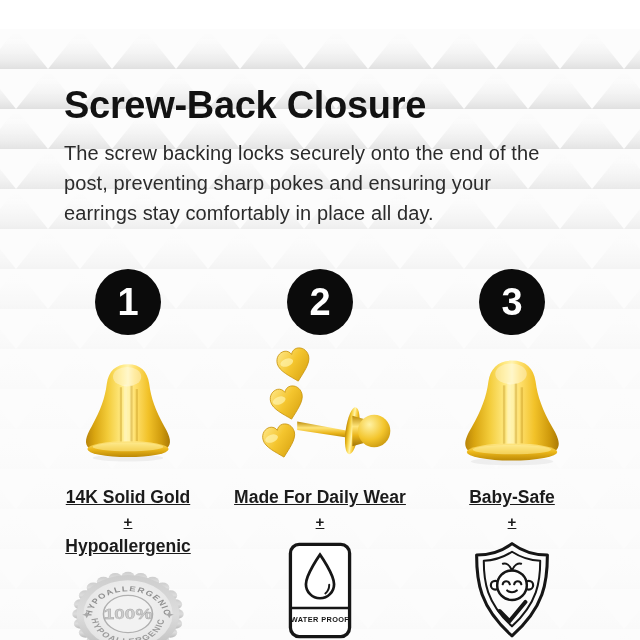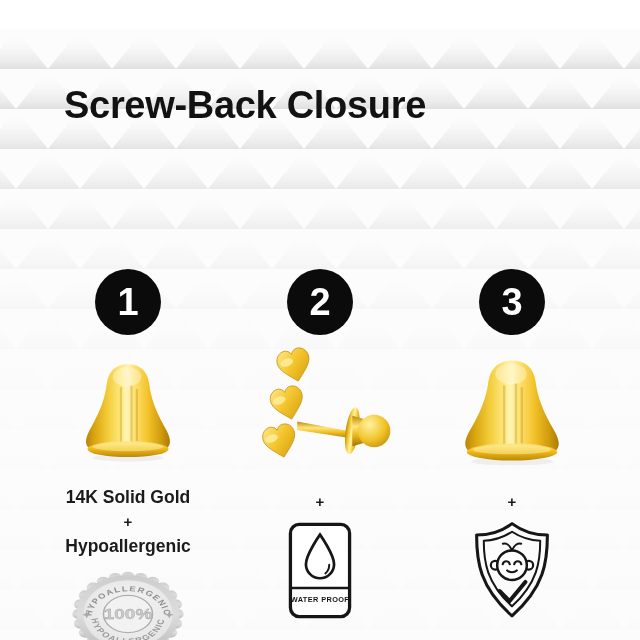--- a/index.html
+++ b/index.html
@@ -23,21 +23,21 @@
     white-space:pre-line; letter-spacing:0.1px;
   }
   .col { position:absolute; top:240px; width:192px; display:flex; flex-direction:column; align-items:center; }
   .col1 { left:32px; } .col2 { left:224px; } .col3 { left:416px; }
   .num-badge {
     width:66px; height:66px; border-radius:50%; background:#0b0b0b;
     display:flex; align-items:center; justify-content:center;
   }
   .num-badge span { color:#ffffff; font-size:38px; font-weight:bold; line-height:1; }
   .img-wrap { height:130px; margin-top:12px; display:flex; align-items:center; justify-content:center; }
-  .labels { margin-top:10px; text-align:center; color:#1b1b1b; }
+  .labels { margin-top:10px; text-align:center; color:#1b1b1b;text-decoration:underline; }
   .f-line { font-size:17.5px; font-weight:bold; line-height:1.15; }
   .joiner { font-size:15px; font-weight:bold; margin:6px 0; }
   .icon-wrap { margin-top:10px; height:102px; display:flex; align-items:flex-start; justify-content:center; }
 </style>
 </head>
 <body>
 
 <div class="canvas">
 
   <svg width="0" height="0" style="position:absolute" aria-hidden="true">
@@ -102,20 +102,23 @@
     </defs>
   </svg>
 
   <svg class="bg-pattern" viewBox="0 0 640 640">
     <rect x="0" y="0" width="640" height="640" fill="url(#quilt)"></rect>
   </svg>
   <div class="bg-fade"></div>
 
   <div class="header">
     <h1 class="title">Screw-Back Closure</h1>
+    <p class="desc">The screw backing locks securely onto the end of the
+post, preventing sharp pokes and ensuring your
+earrings stay comfortably in place all day.</p>
   </div>
 
   <div class="col col1">
     <div class="num-badge">
       <span>1</span>
     </div>
     <div class="img-wrap">
       <svg width="106" height="124" viewBox="0 0 120 124">
         <ellipse cx="60" cy="114" rx="40" ry="4" fill="#000000" opacity="0.05"></ellipse>
         <use href="#bellBody" fill="url(#goldH)"></use>
@@ -195,20 +198,21 @@
           <use href="#heartShape" transform="translate(36,0) rotate(-14,17,17)"></use>
           <use href="#heartShape" transform="translate(29,40) rotate(-14,17,17)"></use>
           <use href="#heartShape" transform="translate(21,80) rotate(-14,17,17)"></use>
         </g>
         <ellipse cx="45" cy="14" rx="7" ry="4" transform="rotate(-20,45,14)" fill="#fff3ae" opacity="0.7"></ellipse>
         <ellipse cx="37" cy="54" rx="7" ry="4" transform="rotate(-20,37,54)" fill="#fff3ae" opacity="0.7"></ellipse>
         <ellipse cx="29" cy="94" rx="7" ry="4" transform="rotate(-20,29,94)" fill="#fff3ae" opacity="0.7"></ellipse>
       </svg>
     </div>
     <div class="labels">
+      <div class="f-line">Made For Daily Wear</div>
       <div class="joiner">+</div>
     </div>
     <div class="icon-wrap" style="margin-top:6px">
       <svg width="64" height="97" viewBox="0 0 66 100">
         <rect x="2.5" y="2.5" width="61" height="95" rx="9" fill="#ffffff" stroke="#161616" stroke-width="3.4"></rect>
         <path d="M33,13 C33,13 18.5,33.5 18.5,43.5 C18.5,51.5 25,58 33,58 C41,58 47.5,51.5 47.5,43.5 C47.5,33.5 33,13 33,13 Z" fill="none" stroke="#161616" stroke-width="2.8"></path>
         <path d="M42.5,44 C42.5,48 41,51 38.5,53" fill="none" stroke="#161616" stroke-width="2" stroke-linecap="round"></path>
         <line x1="2.5" y1="68" x2="63.5" y2="68" stroke="#161616" stroke-width="2.6"></line>
         <text x="33" y="83" text-anchor="middle" font-size="7.6" font-weight="bold" letter-spacing="0.4" fill="#161616">WATER PROOF</text>
       </svg>
@@ -228,20 +232,21 @@
             <path d="M64,32 V97"></path>
             <path d="M70,36 V95"></path>
         </g>
         <path d="M57,31 V96" stroke="#fff7c9" stroke-width="3.5" opacity="0.5"></path>
         <ellipse cx="59" cy="22" rx="16" ry="11" fill="#ffffff" opacity="0.35"></ellipse>
         <ellipse cx="60" cy="104" rx="46" ry="9" fill="url(#goldRim)"></ellipse>
         <ellipse cx="60" cy="101.5" rx="40" ry="5" fill="#fff3a6" opacity="0.5"></ellipse>
       </svg>
     </div>
     <div class="labels">
+      <div class="f-line">Baby-Safe</div>
       <div class="joiner">+</div>
     </div>
     <div class="icon-wrap" style="margin-top:4px">
       <svg width="88" height="100" viewBox="0 0 92 104">
         <path d="M46,3.5 C56,11 69,15.5 83,15.5 C83,43 80,70 46,100 C12,70 9,43 9,15.5 C23,15.5 36,11 46,3.5 Z" fill="none" stroke="#161616" stroke-width="3.2" stroke-linejoin="round"></path>
         <path d="M46,12 C54.5,17.5 65,21 75.5,21.5 C75.5,43 73,65 46,90 C19,65 16.5,43 16.5,21.5 C27,21 37.5,17.5 46,12 Z" fill="none" stroke="#161616" stroke-width="2.1" stroke-linejoin="round"></path>
         <g>
           <circle cx="28.5" cy="47" r="4.6" fill="#ffffff" stroke="#161616" stroke-width="2.3"></circle>
           <circle cx="63.5" cy="47" r="4.6" fill="#ffffff" stroke="#161616" stroke-width="2.3"></circle>
           <circle cx="46" cy="47" r="15.5" fill="#ffffff" stroke="#161616" stroke-width="2.6"></circle>

